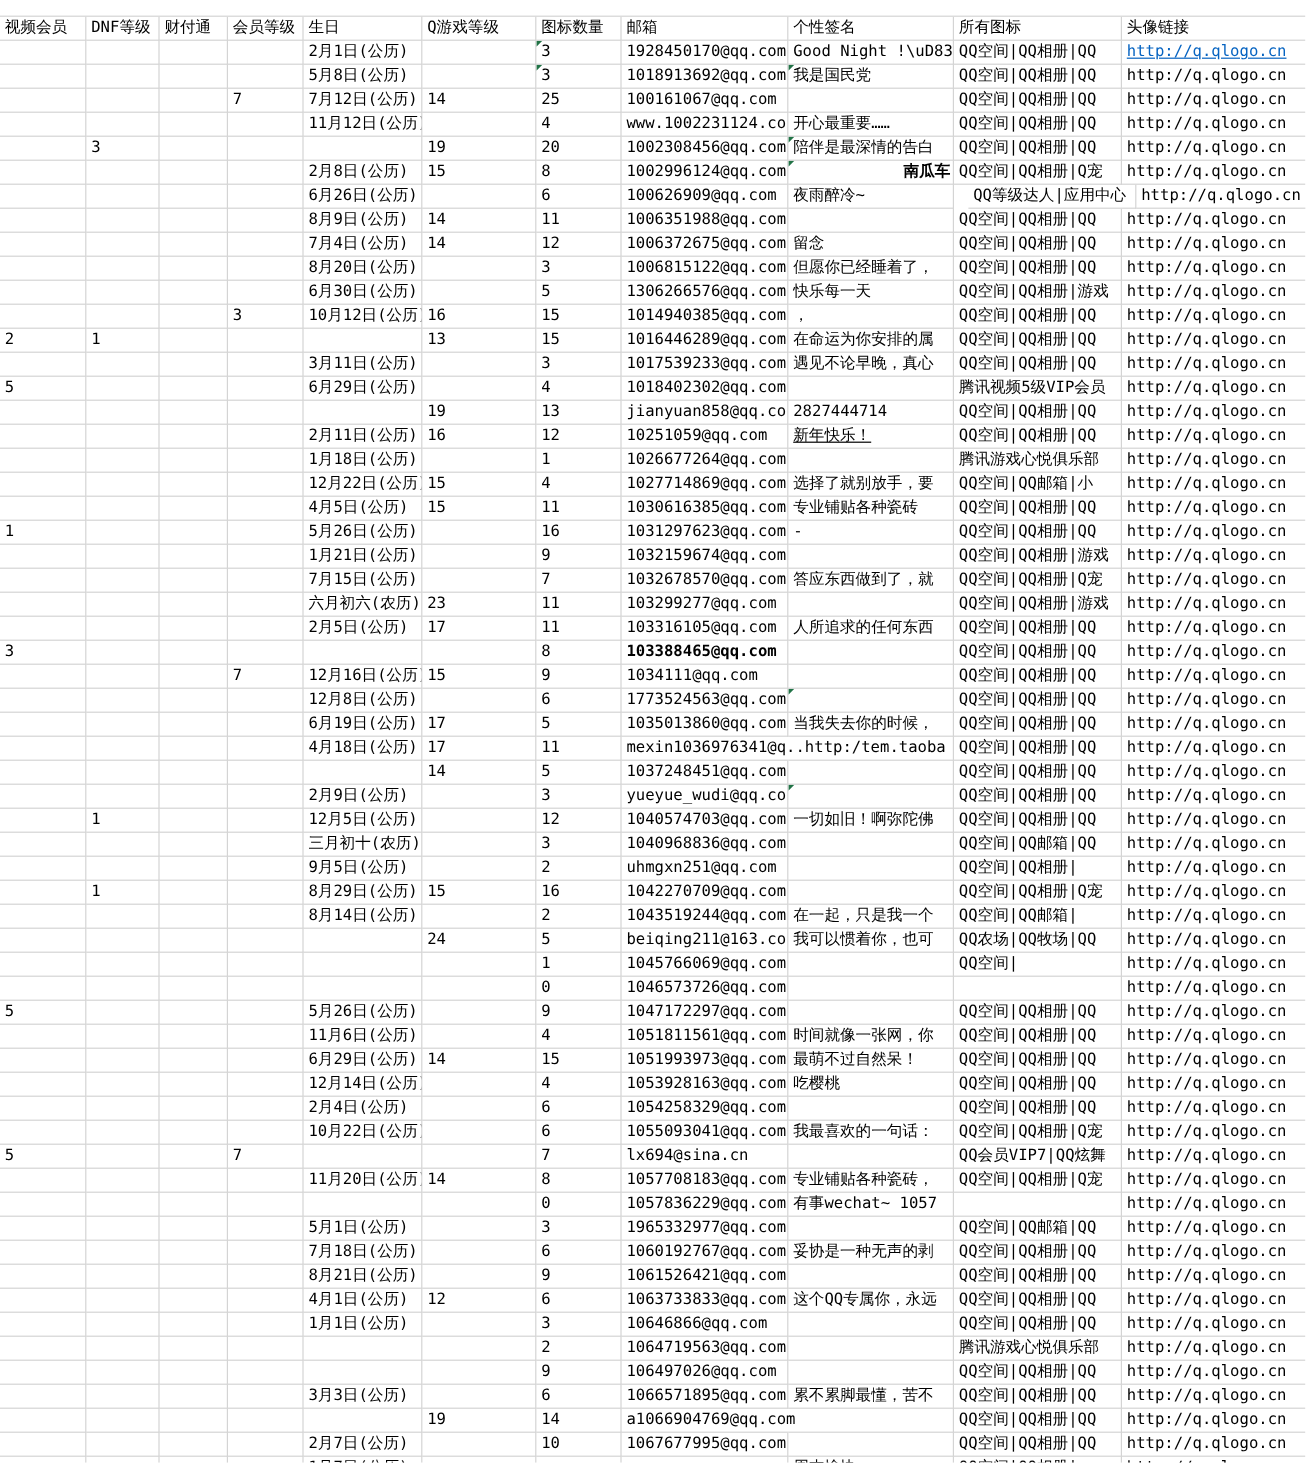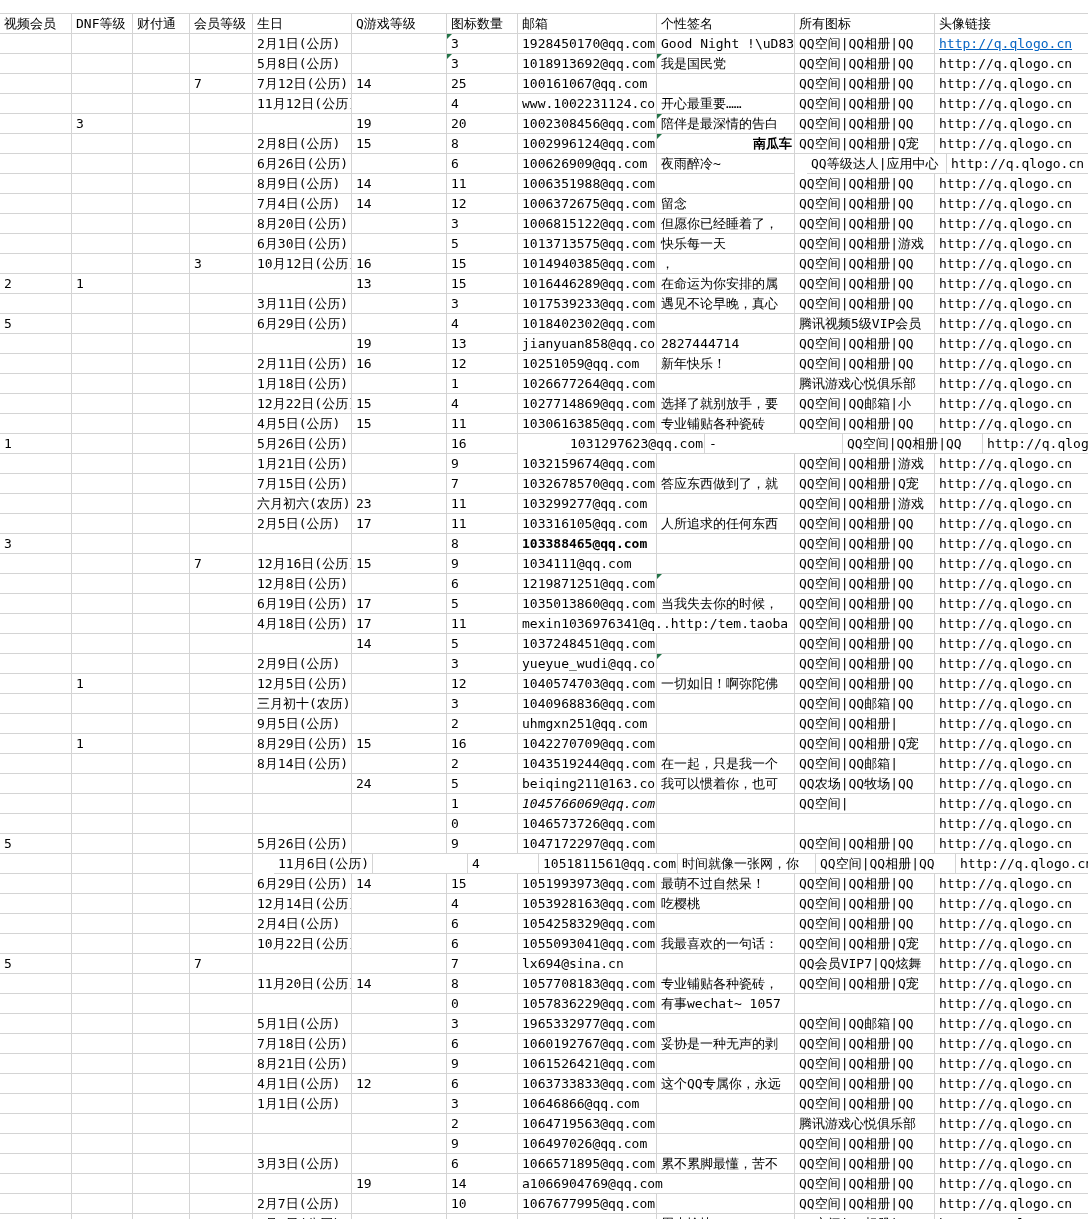--- a/index.html
+++ b/index.html
@@ -178,21 +178,21 @@
         <div class="cell" style="width: 153px;"><span>http://q.qlogo.cn</span></div>
       </div>
       <div class="row">
         <div class="cell" style="width: 72px;"><span></span></div>
         <div class="cell" style="width: 61px;"><span></span></div>
         <div class="cell" style="width: 57px;"><span></span></div>
         <div class="cell" style="width: 63px;"><span></span></div>
         <div class="cell" style="width: 99px;"><span>6月30日(公历)</span></div>
         <div class="cell" style="width: 95px;"><span></span></div>
         <div class="cell" style="width: 71px;"><span>5</span></div>
-        <div class="cell" style="width: 139px;"><span>1013713575@qq.com</span></div>
+        <div class="cell" style="width: 139px;"><span>1306266576@qq.com</span></div>
         <div class="cell" style="width: 138px;"><span>快乐每一天</span></div>
         <div class="cell" style="width: 140px;"><span>QQ空间|QQ相册|游戏</span></div>
         <div class="cell" style="width: 153px;"><span>http://q.qlogo.cn</span></div>
       </div>
       <div class="row">
         <div class="cell" style="width: 72px;"><span></span></div>
         <div class="cell" style="width: 61px;"><span></span></div>
         <div class="cell" style="width: 57px;"><span></span></div>
         <div class="cell" style="width: 63px;"><span>3</span></div>
         <div class="cell" style="width: 99px;"><span>10月12日(公历)</span></div>
@@ -257,21 +257,21 @@
       </div>
       <div class="row">
         <div class="cell" style="width: 72px;"><span></span></div>
         <div class="cell" style="width: 61px;"><span></span></div>
         <div class="cell" style="width: 57px;"><span></span></div>
         <div class="cell" style="width: 63px;"><span></span></div>
         <div class="cell" style="width: 99px;"><span>2月11日(公历)</span></div>
         <div class="cell" style="width: 95px;"><span>16</span></div>
         <div class="cell" style="width: 71px;"><span>12</span></div>
         <div class="cell" style="width: 139px;"><span>10251059@qq.com</span></div>
-        <div class="cell" style="width: 138px;"><span>新年快乐！</span></div>
+        <div class="cell" style="width: 138px; text-decoration: underline;"><span>新年快乐！</span></div>
         <div class="cell" style="width: 140px;"><span>QQ空间|QQ相册|QQ</span></div>
         <div class="cell" style="width: 153px;"><span>http://q.qlogo.cn</span></div>
       </div>
       <div class="row">
         <div class="cell" style="width: 72px;"><span></span></div>
         <div class="cell" style="width: 61px;"><span></span></div>
         <div class="cell" style="width: 57px;"><span></span></div>
         <div class="cell" style="width: 63px;"><span></span></div>
         <div class="cell" style="width: 99px;"><span>1月18日(公历)</span></div>
         <div class="cell" style="width: 95px;"><span></span></div>
@@ -308,21 +308,21 @@
         <div class="cell" style="width: 153px;"><span>http://q.qlogo.cn</span></div>
       </div>
       <div class="row">
         <div class="cell" style="width: 72px;"><span>1</span></div>
         <div class="cell" style="width: 61px;"><span></span></div>
         <div class="cell" style="width: 57px;"><span></span></div>
         <div class="cell" style="width: 63px;"><span></span></div>
         <div class="cell" style="width: 99px;"><span>5月26日(公历)</span></div>
         <div class="cell" style="width: 95px;"><span></span></div>
         <div class="cell" style="width: 71px;"><span>16</span></div>
-        <div class="cell" style="width: 139px; margin-left: 48px;"><span>1031297623@qq.com</span></div>
+        <div class="cell" style="width: 139px;"><span>1031297623@qq.com</span></div>
         <div class="cell" style="width: 138px;"><span>-</span></div>
         <div class="cell" style="width: 140px;"><span>QQ空间|QQ相册|QQ</span></div>
         <div class="cell" style="width: 153px;"><span>http://q.qlogo.cn</span></div>
       </div>
       <div class="row">
         <div class="cell" style="width: 72px;"><span></span></div>
         <div class="cell" style="width: 61px;"><span></span></div>
         <div class="cell" style="width: 57px;"><span></span></div>
         <div class="cell" style="width: 63px;"><span></span></div>
         <div class="cell" style="width: 99px;"><span>1月21日(公历)</span></div>
@@ -399,21 +399,21 @@
         <div class="cell" style="width: 153px;"><span>http://q.qlogo.cn</span></div>
       </div>
       <div class="row">
         <div class="cell" style="width: 72px;"><span></span></div>
         <div class="cell" style="width: 61px;"><span></span></div>
         <div class="cell" style="width: 57px;"><span></span></div>
         <div class="cell" style="width: 63px;"><span></span></div>
         <div class="cell" style="width: 99px;"><span>12月8日(公历)</span></div>
         <div class="cell" style="width: 95px;"><span></span></div>
         <div class="cell" style="width: 71px;"><span>6</span></div>
-        <div class="cell" style="width: 139px;"><span>1219871251@qq.com</span></div>
+        <div class="cell" style="width: 139px;"><span>1773524563@qq.com</span></div>
         <div class="cell" style="width: 138px;"><span></span><span class="tri"></span></div>
         <div class="cell" style="width: 140px;"><span>QQ空间|QQ相册|QQ</span></div>
         <div class="cell" style="width: 153px;"><span>http://q.qlogo.cn</span></div>
       </div>
       <div class="row">
         <div class="cell" style="width: 72px;"><span></span></div>
         <div class="cell" style="width: 61px;"><span></span></div>
         <div class="cell" style="width: 57px;"><span></span></div>
         <div class="cell" style="width: 63px;"><span></span></div>
         <div class="cell" style="width: 99px;"><span>6月19日(公历)</span></div>
@@ -542,21 +542,21 @@
         <div class="cell" style="width: 153px;"><span>http://q.qlogo.cn</span></div>
       </div>
       <div class="row">
         <div class="cell" style="width: 72px;"><span></span></div>
         <div class="cell" style="width: 61px;"><span></span></div>
         <div class="cell" style="width: 57px;"><span></span></div>
         <div class="cell" style="width: 63px;"><span></span></div>
         <div class="cell" style="width: 99px;"><span></span></div>
         <div class="cell" style="width: 95px;"><span></span></div>
         <div class="cell" style="width: 71px;"><span>1</span></div>
-        <div class="cell" style="width: 139px; font-style: italic;"><span>1045766069@qq.com</span></div>
+        <div class="cell" style="width: 139px;"><span>1045766069@qq.com</span></div>
         <div class="cell" style="width: 138px;"><span></span></div>
         <div class="cell" style="width: 140px;"><span>QQ空间|</span></div>
         <div class="cell" style="width: 153px;"><span>http://q.qlogo.cn</span></div>
       </div>
       <div class="row">
         <div class="cell" style="width: 72px;"><span></span></div>
         <div class="cell" style="width: 61px;"><span></span></div>
         <div class="cell" style="width: 57px;"><span></span></div>
         <div class="cell" style="width: 63px;"><span></span></div>
         <div class="cell" style="width: 99px;"><span></span></div>
@@ -578,21 +578,21 @@
         <div class="cell" style="width: 139px;"><span>1047172297@qq.com</span></div>
         <div class="cell" style="width: 138px;"><span></span></div>
         <div class="cell" style="width: 140px;"><span>QQ空间|QQ相册|QQ</span></div>
         <div class="cell" style="width: 153px;"><span>http://q.qlogo.cn</span></div>
       </div>
       <div class="row">
         <div class="cell" style="width: 72px;"><span></span></div>
         <div class="cell" style="width: 61px;"><span></span></div>
         <div class="cell" style="width: 57px;"><span></span></div>
         <div class="cell" style="width: 63px;"><span></span></div>
-        <div class="cell" style="width: 99px; margin-left: 21px;"><span>11月6日(公历)</span></div>
+        <div class="cell" style="width: 99px;"><span>11月6日(公历)</span></div>
         <div class="cell" style="width: 95px;"><span></span></div>
         <div class="cell" style="width: 71px;"><span>4</span></div>
         <div class="cell" style="width: 139px;"><span>1051811561@qq.com</span></div>
         <div class="cell" style="width: 138px;"><span>时间就像一张网，你</span></div>
         <div class="cell" style="width: 140px;"><span>QQ空间|QQ相册|QQ</span></div>
         <div class="cell" style="width: 153px;"><span>http://q.qlogo.cn</span></div>
       </div>
       <div class="row">
         <div class="cell" style="width: 72px;"><span></span></div>
         <div class="cell" style="width: 61px;"><span></span></div>

